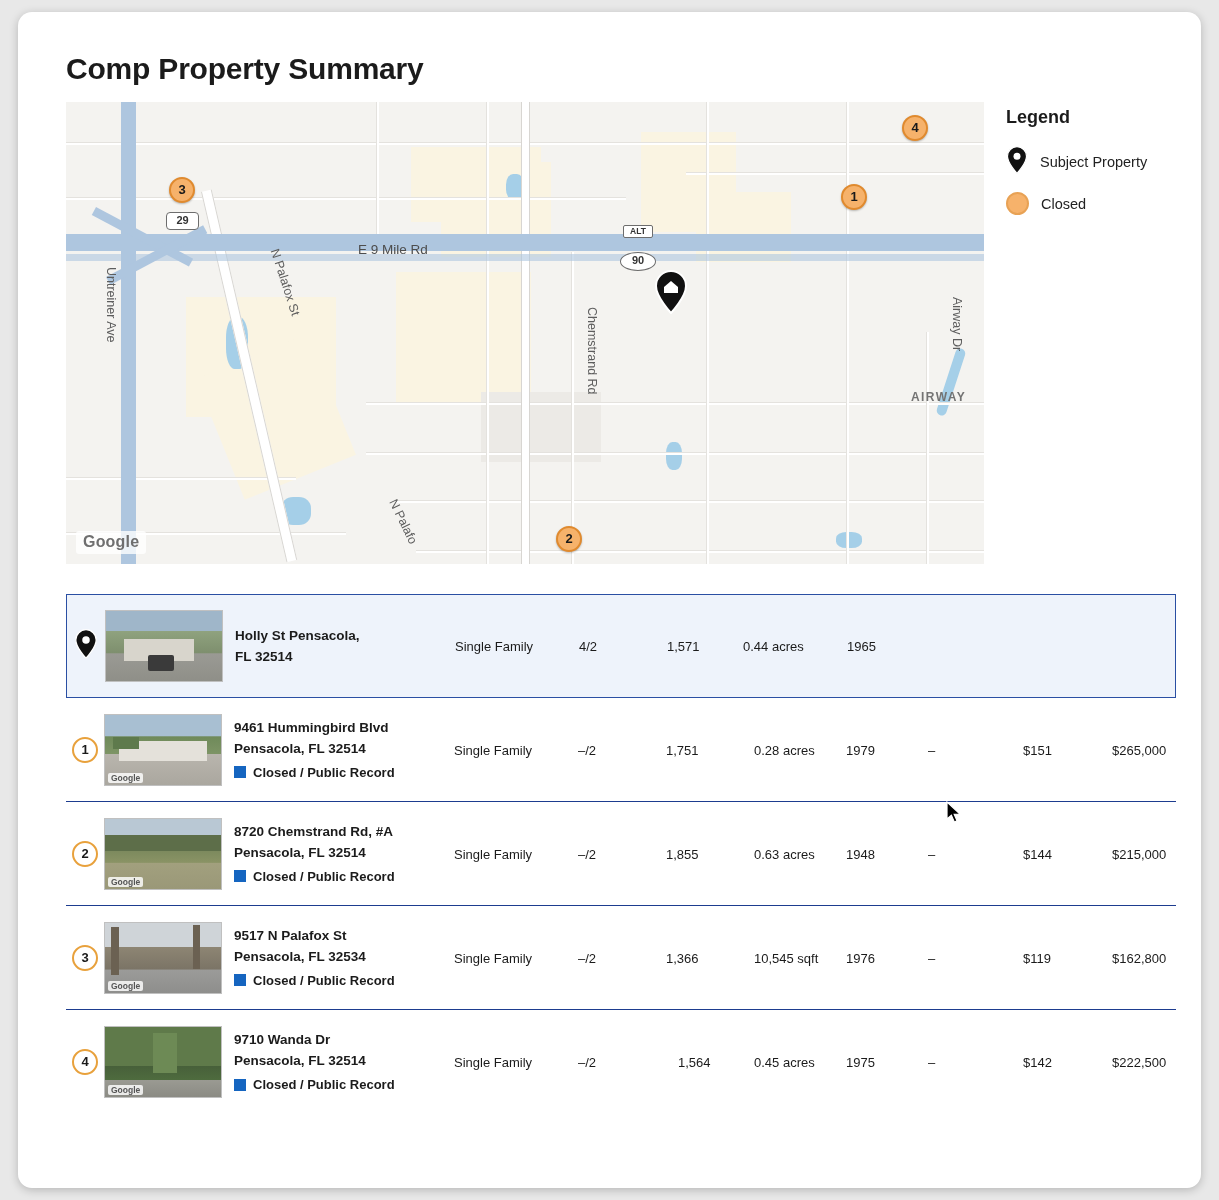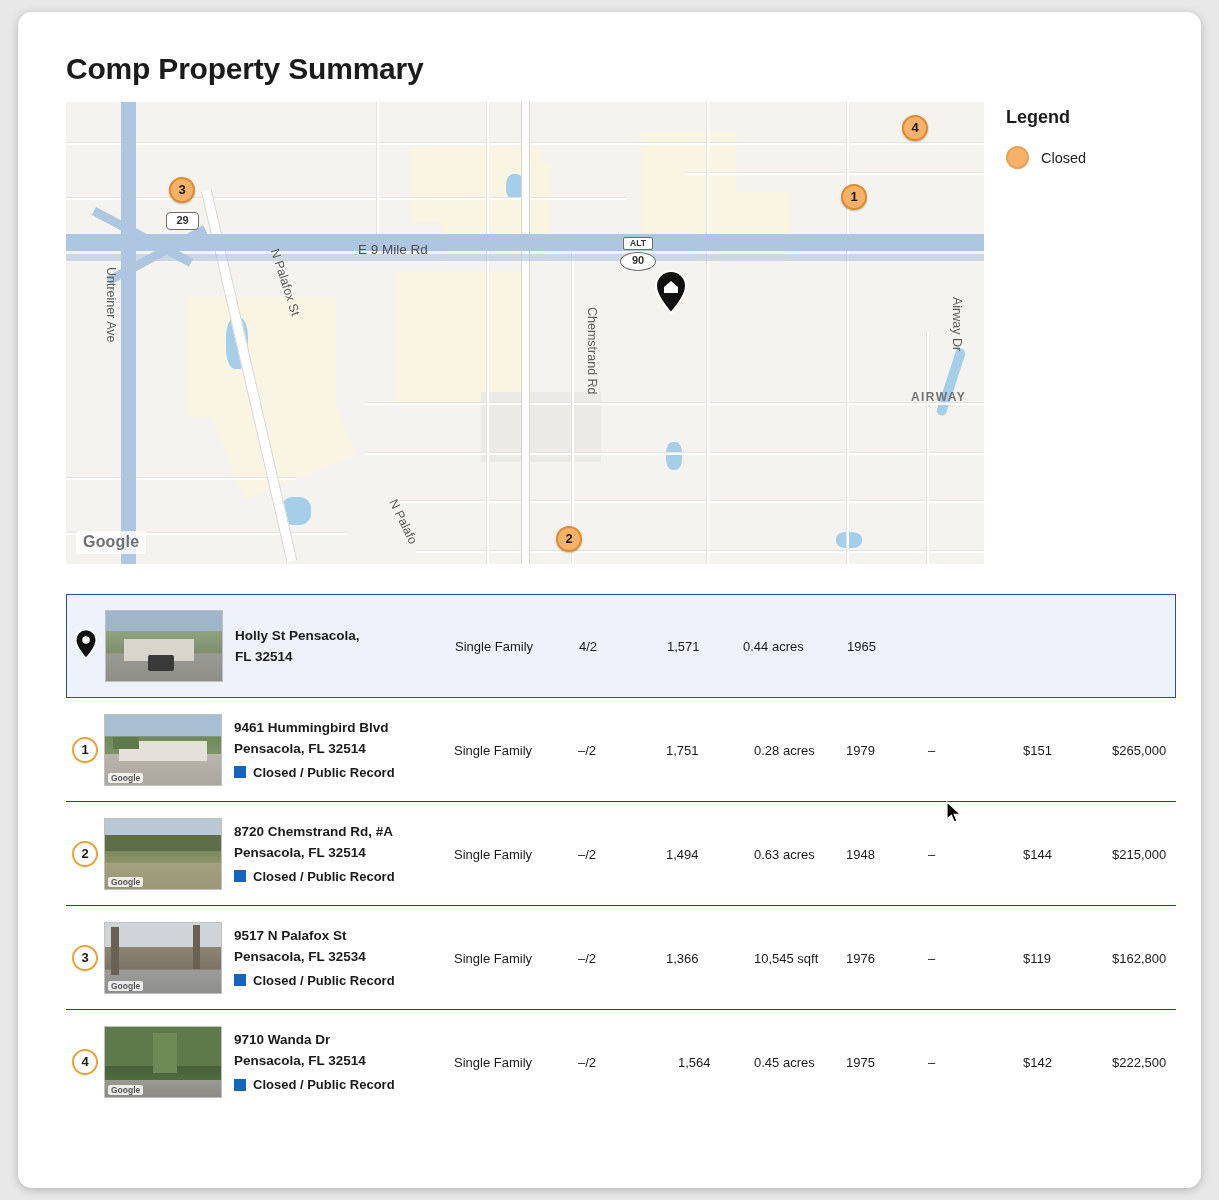--- a/index.html
+++ b/index.html
@@ -289,40 +289,49 @@
 
       <div class="street-label" style="left:292px;top:140px;font-size:13.5px;color:#4d4d4d;">E 9 Mile Rd</div>
       <div class="street-label vert" style="left:215px;top:145px;transform:rotate(72deg);">N Palafox St</div>
       <div class="street-label vert" style="left:533px;top:205px;transform:rotate(90deg);">Chemstrand Rd</div>
       <div class="street-label vert" style="left:52px;top:165px;transform:rotate(90deg);">Untreiner Ave</div>
       <div class="street-label vert" style="left:898px;top:195px;transform:rotate(90deg);">Airway Dr</div>
       <div class="street-label vert" style="left:333px;top:395px;transform:rotate(64deg);">N Palafo</div>
       <div class="airway-txt" style="left:845px;top:288px;">AIRWAY</div>
 
       <div class="shield" style="left:100px;top:110px;width:33px;height:18px;">29</div>
-      <div class="shield-alt" style="left:557px;top:135px;width:30px;height:13px;">ALT</div>
+      <div class="shield-alt" style="left:557px;top:123px;width:30px;height:13px;">ALT</div>
       <div class="shield" style="left:554px;top:150px;width:36px;height:19px;border-radius:50%;">90</div>
 
       <div class="pin-num" style="left:836px;top:13px;">4</div>
       <div class="pin-num" style="left:775px;top:82px;">1</div>
       <div class="pin-num" style="left:103px;top:75px;">3</div>
       <div class="pin-num" style="left:490px;top:424px;">2</div>
 
       <div class="subject-pin" style="left:588px;top:168px;">
         <svg width="34" height="44" viewBox="0 0 34 44">
           <path d="M17 1 C8.7 1 2 7.7 2 16 C2 27 17 43 17 43 C17 43 32 27 32 16 C32 7.7 25.3 1 17 1 Z" fill="#111" stroke="#fff" stroke-width="2"></path>
           <path d="M10 17 L17 11 L24 17 L24 23 L10 23 Z" fill="#fff"></path>
         </svg>
       </div>
 
       <div class="google-wm">Google</div>
     </div>
 
     <div class="legend">
       <div class="legend-title">Legend</div>
+      <div class="legend-row">
+        <span>
+          <svg width="22" height="28" viewBox="0 0 34 44">
+            <path d="M17 1 C8.7 1 2 7.7 2 16 C2 27 17 43 17 43 C17 43 32 27 32 16 C32 7.7 25.3 1 17 1 Z" fill="#111" stroke="#fff" stroke-width="2"></path>
+            <circle cx="17" cy="16" r="5.5" fill="#fff"></circle>
+          </svg>
+        </span>
+        <span class="lbl">Subject Property</span>
+      </div>
       <div class="legend-row">
         <span class="legend-dot"></span>
         <span class="lbl">Closed</span>
       </div>
     </div>
 
     <div class="table">
 
 
       <div class="row subject">
@@ -389,21 +398,21 @@
         <div class="addr">
           <div>8720 Chemstrand Rd, #A</div>
           <div>Pensacola, FL 32514</div>
           <div class="status">
             <span class="sq"></span>
             <span>Closed / Public Record</span>
           </div>
         </div>
         <div class="cell" style="left:388px;">Single Family</div>
         <div class="cell" style="left:512px;">–/2</div>
-        <div class="cell" style="left:600px;">1,494</div>
+        <div class="cell" style="left:600px;">1,855</div>
         <div class="cell" style="left:688px;">0.63 acres</div>
         <div class="cell" style="left:780px;">1948</div>
         <div class="cell" style="left:862px;">–</div>
         <div class="cell" style="left:957px;">$144</div>
         <div class="cell" style="left:1046px;text-align:right;">$215,000</div>
       </div>
 
       <div class="row">
         <div class="marker-cell">
           <span class="row-num">3</span>

